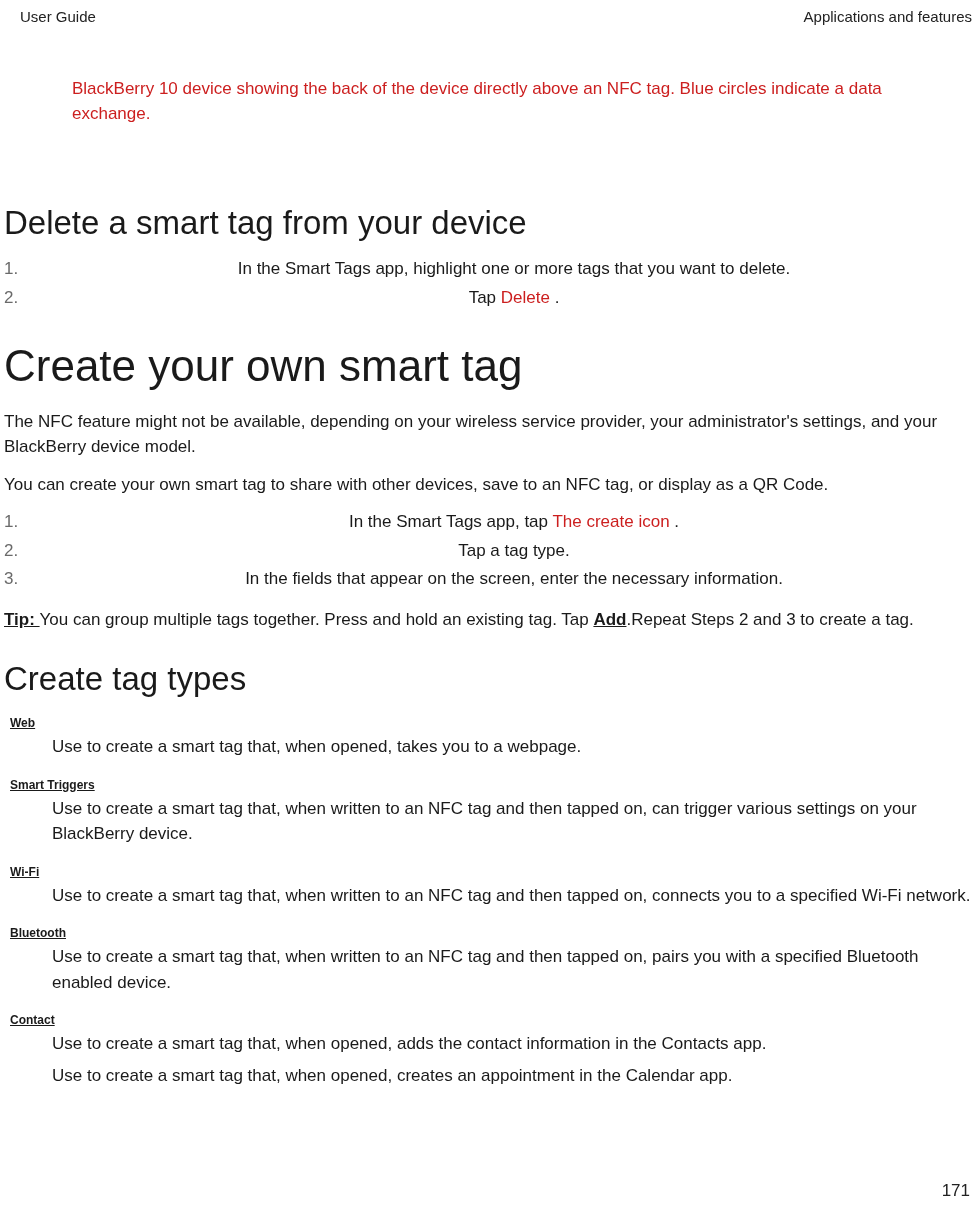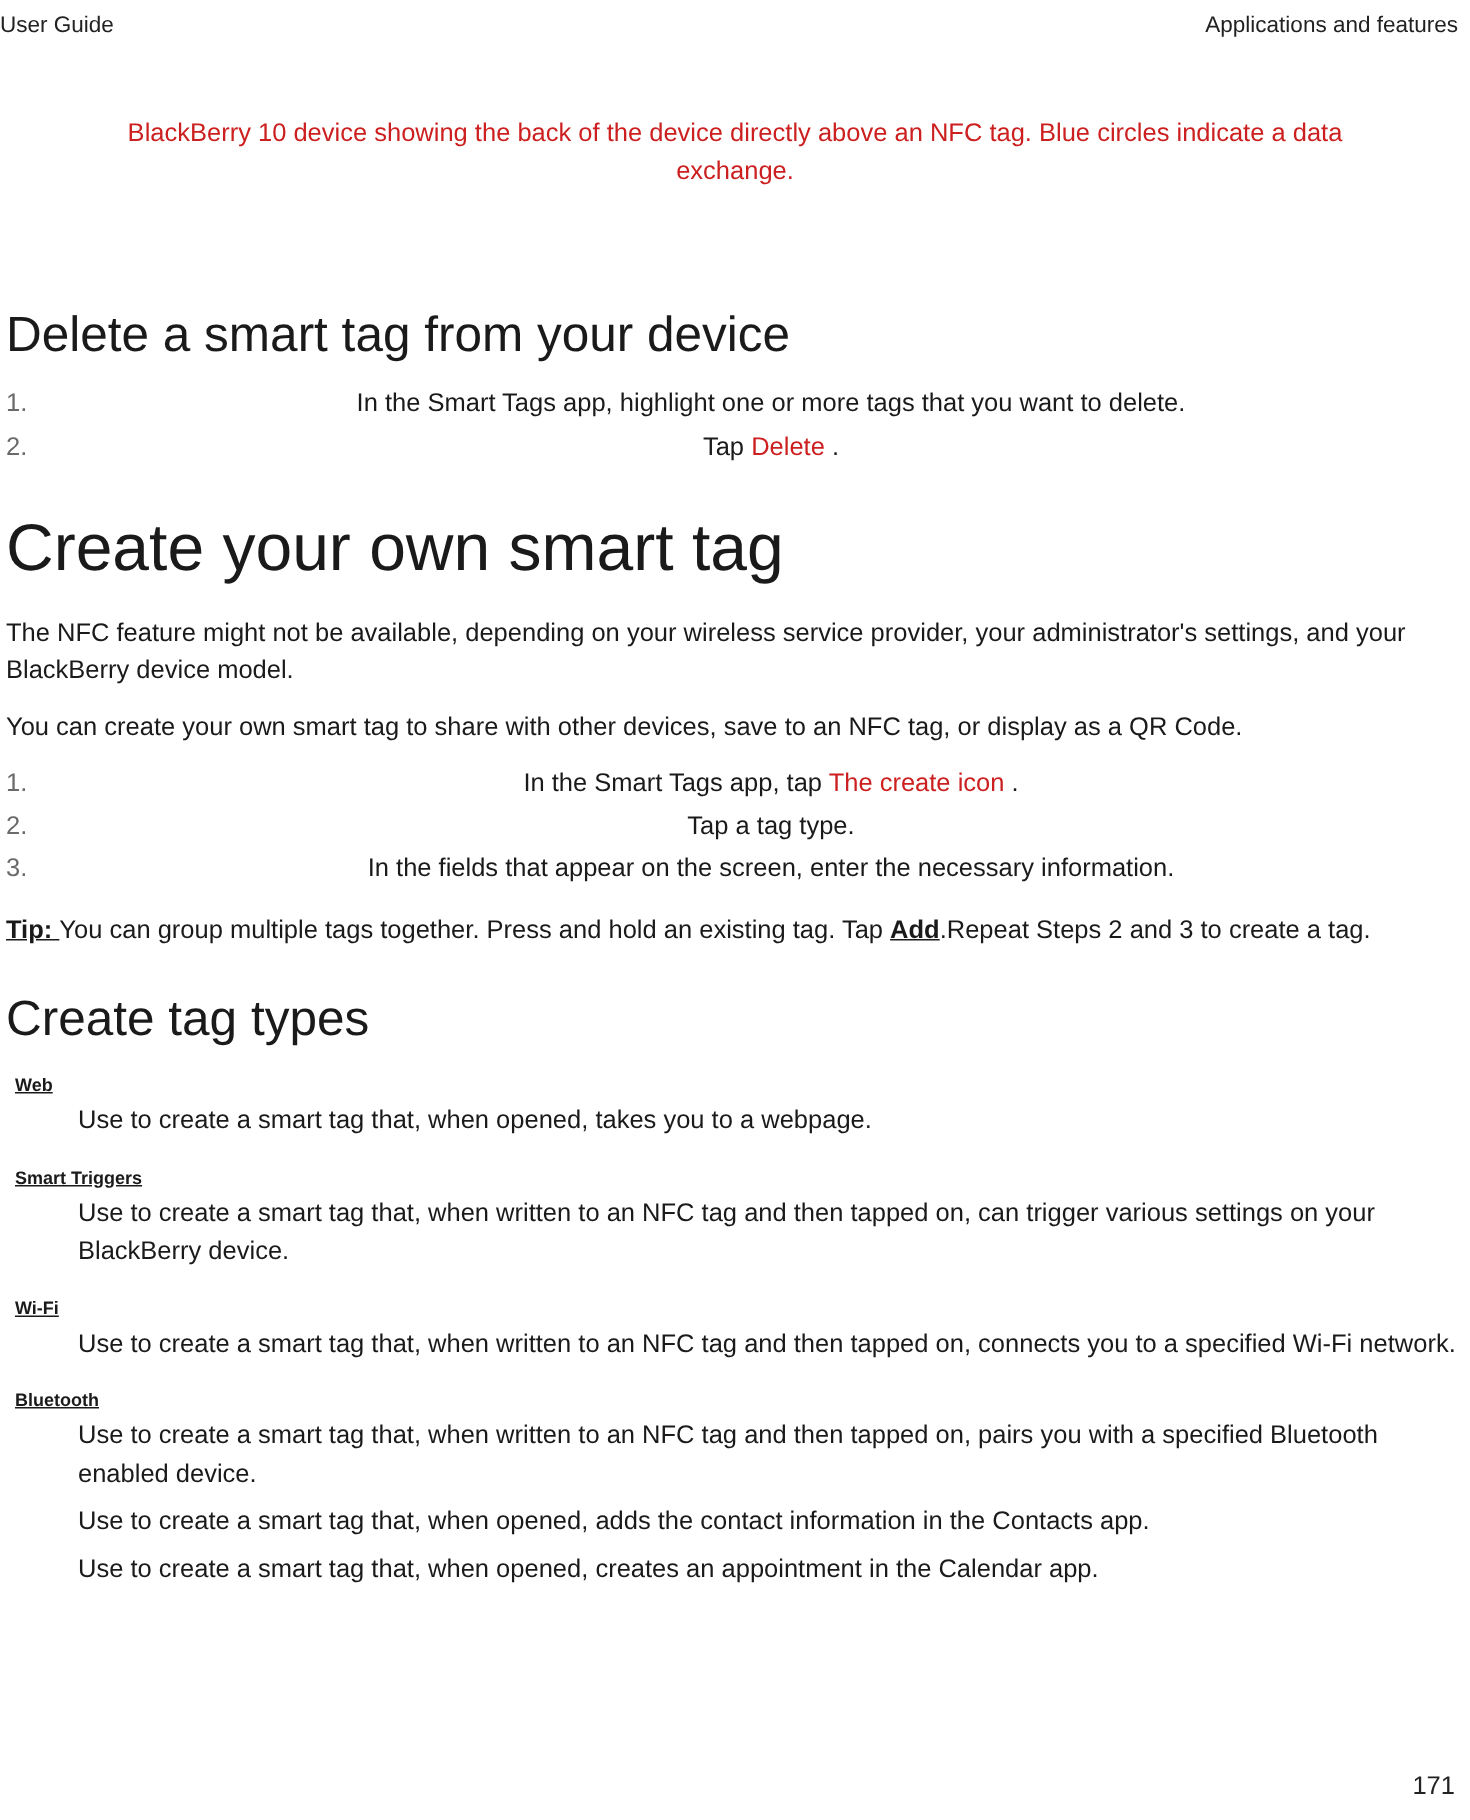--- a/index.html
+++ b/index.html
@@ -15,24 +15,25 @@
       color: #1a1a1a;
       position: relative;
       padding: 0;
     }
     .header-row {
       display: flex;
       justify-content: space-between;
       padding: 8px 8px 0 0;
       font-size: 15px;
       color: #222;
+      margin-left: 20px;
     }
     .caption-red {
       color: #cc1f1f;
-      text-align: center;
+      text-align: left;
       font-size: 17px;
       margin: 52px 72px 0 72px;
       line-height: 1.45;
     }
     .section {
       padding: 0 4px;
     }
     h2.h2-delete {
       font-weight: 300;
       font-size: 33px;
@@ -164,18 +165,19 @@
   <h2 class="h2-types">Create tag types</h2>
   <div class="dl">
     <div class="dt">Web</div>
     <div class="dd">Use to create a smart tag that, when opened, takes you to a webpage.</div>
     <div class="dt">Smart Triggers</div>
     <div class="dd">Use to create a smart tag that, when written to an NFC tag and then tapped on, can trigger various settings on your BlackBerry device.</div>
     <div class="dt">Wi-Fi</div>
     <div class="dd">Use to create a smart tag that, when written to an NFC tag and then tapped on, connects you to a specified Wi-Fi network.</div>
     <div class="dt">Bluetooth</div>
     <div class="dd">Use to create a smart tag that, when written to an NFC tag and then tapped on, pairs you with a specified Bluetooth enabled device.</div>
+    <div class="dt">Contact</div>
     <div class="dd">Use to create a smart tag that, when opened, adds the contact information in the Contacts app.</div>
     <div class="dd">Use to create a smart tag that, when opened, creates an appointment in the Calendar app.</div>
   </div>
 </div>
 
 <div class="page-number">171</div>
 
 </body></html>

